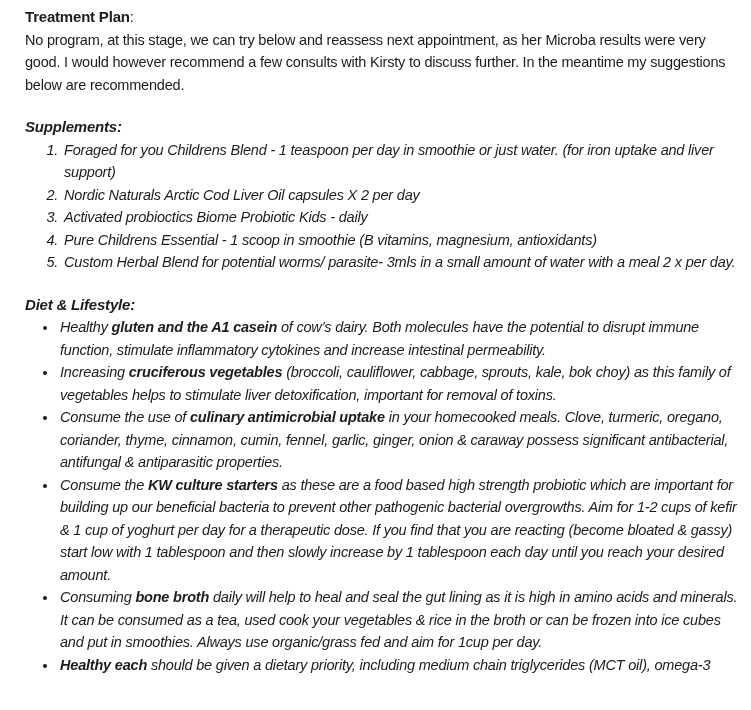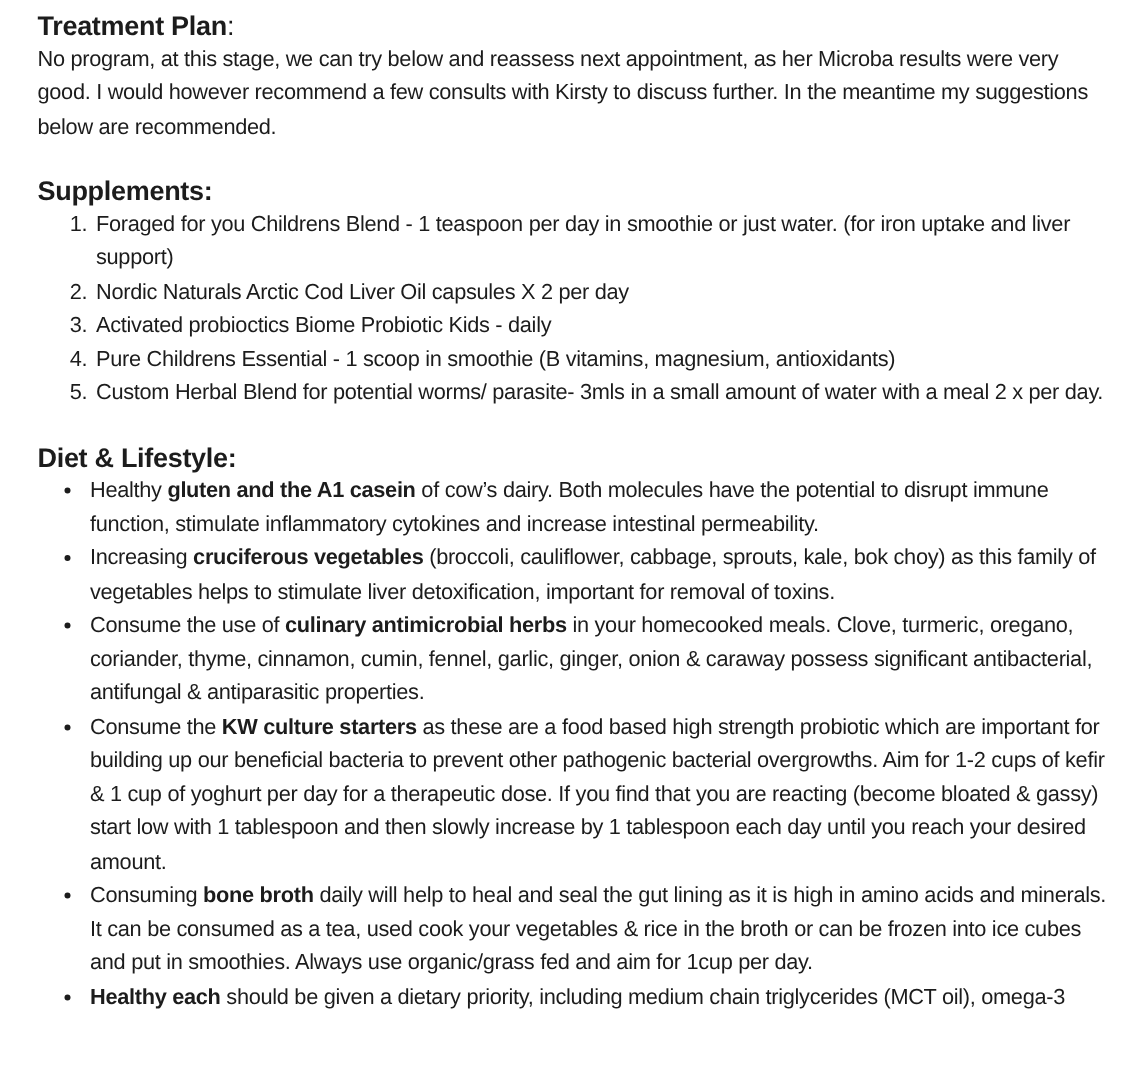--- a/index.html
+++ b/index.html
@@ -15,32 +15,33 @@
     background: #ffffff;
     color: #1c1c1c;
     font-family: "Liberation Sans", "DejaVu Sans", sans-serif;
     font-size: 14.5px;
     line-height: 22.5px;
     letter-spacing: -0.2px;
     overflow: hidden;
   }
   .heading {
     margin: 0;
-    font-size: 18px;
+    font-size: 15px;
     font-weight: 700;
     line-height: 22.5px;
   }
   .heading .colon {
     font-weight: 400;
   }
   .para {
     margin: 0;
   }
   .section-gap {
     margin-top: 20px;
+    font-style: italic;
   }
   ol.num-list {
     margin: 0;
     padding-left: 37px;
     list-style: decimal;
   }
   ul.bullet-list {
     margin: 0;
     padding-left: 33px;
     list-style: disc;
@@ -73,20 +74,20 @@
         <li>Pure Childrens Essential - 1 scoop in smoothie (B vitamins, magnesium, antioxidants)</li>
         <li>Custom Herbal Blend for potential worms/ parasite- 3mls in a small amount of water with a meal 2 x per day.</li>
       </ol>
   </section>
 
   <section class="section-gap">
     <h2 class="heading">Diet &amp; Lifestyle:</h2>
     <ul class="bullet-list">
         <li><span>Healthy </span><strong>gluten and the A1 casein</strong><span> of cow’s dairy. Both molecules have the potential to disrupt immune function, stimulate inflammatory cytokines and increase intestinal permeability.</span></li>
         <li><span>Increasing </span><strong>cruciferous vegetables</strong><span> (broccoli, cauliflower, cabbage, sprouts, kale, bok choy) as this family of vegetables helps to stimulate liver detoxification, important for removal of toxins.</span></li>
-        <li><span>Consume the use of </span><strong>culinary antimicrobial herbs</strong><span> in your homecooked meals. Clove, turmeric, oregano, coriander, thyme, cinnamon, cumin, fennel, garlic, ginger, onion &amp; caraway possess significant antibacterial, antifungal &amp; antiparasitic properties.</span></li>
+        <li><span>Consume the use of </span><strong>culinary antimicrobial uptake</strong><span> in your homecooked meals. Clove, turmeric, oregano, coriander, thyme, cinnamon, cumin, fennel, garlic, ginger, onion &amp; caraway possess significant antibacterial, antifungal &amp; antiparasitic properties.</span></li>
         <li><span>Consume the </span><strong>KW culture starters</strong><span> as these are a food based high strength probiotic which are important for building up our beneficial bacteria to prevent other pathogenic bacterial overgrowths. Aim for 1-2 cups of kefir &amp; 1 cup of yoghurt per day for a therapeutic dose. If you find that you are reacting (become bloated &amp; gassy) start low with 1 tablespoon and then slowly increase by 1 tablespoon each day until you reach your desired amount.</span></li>
         <li><span>Consuming </span><strong>bone broth</strong><span> daily will help to heal and seal the gut lining as it is high in amino acids and minerals. It can be consumed as a tea, used cook your vegetables &amp; rice in the broth or can be frozen into ice cubes and put in smoothies. Always use organic/grass fed and aim for 1cup per day.</span></li>
         <li><strong>Healthy each</strong><span> should be given a dietary priority, including medium chain triglycerides (MCT oil), omega-3</span></li>
       </ul>
   </section>
 
 </div>
 
 </body></html>

